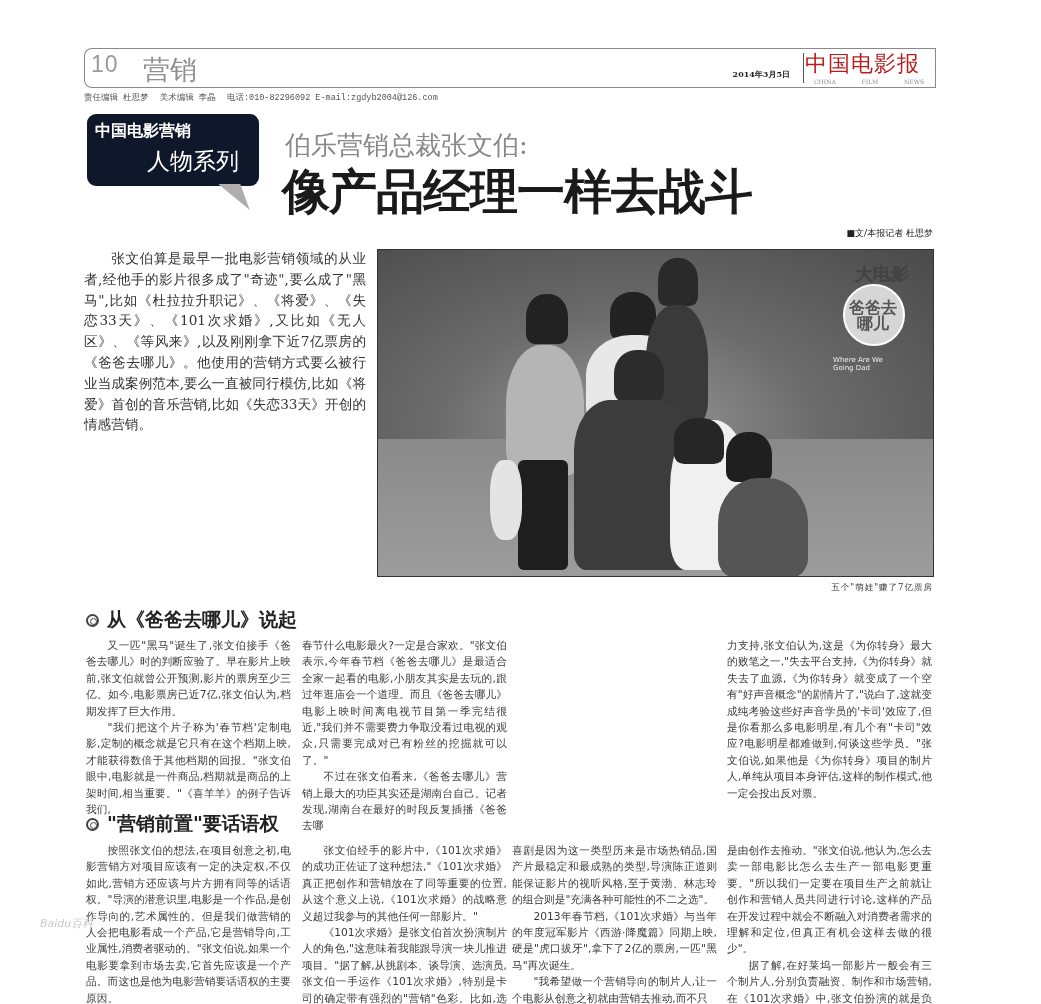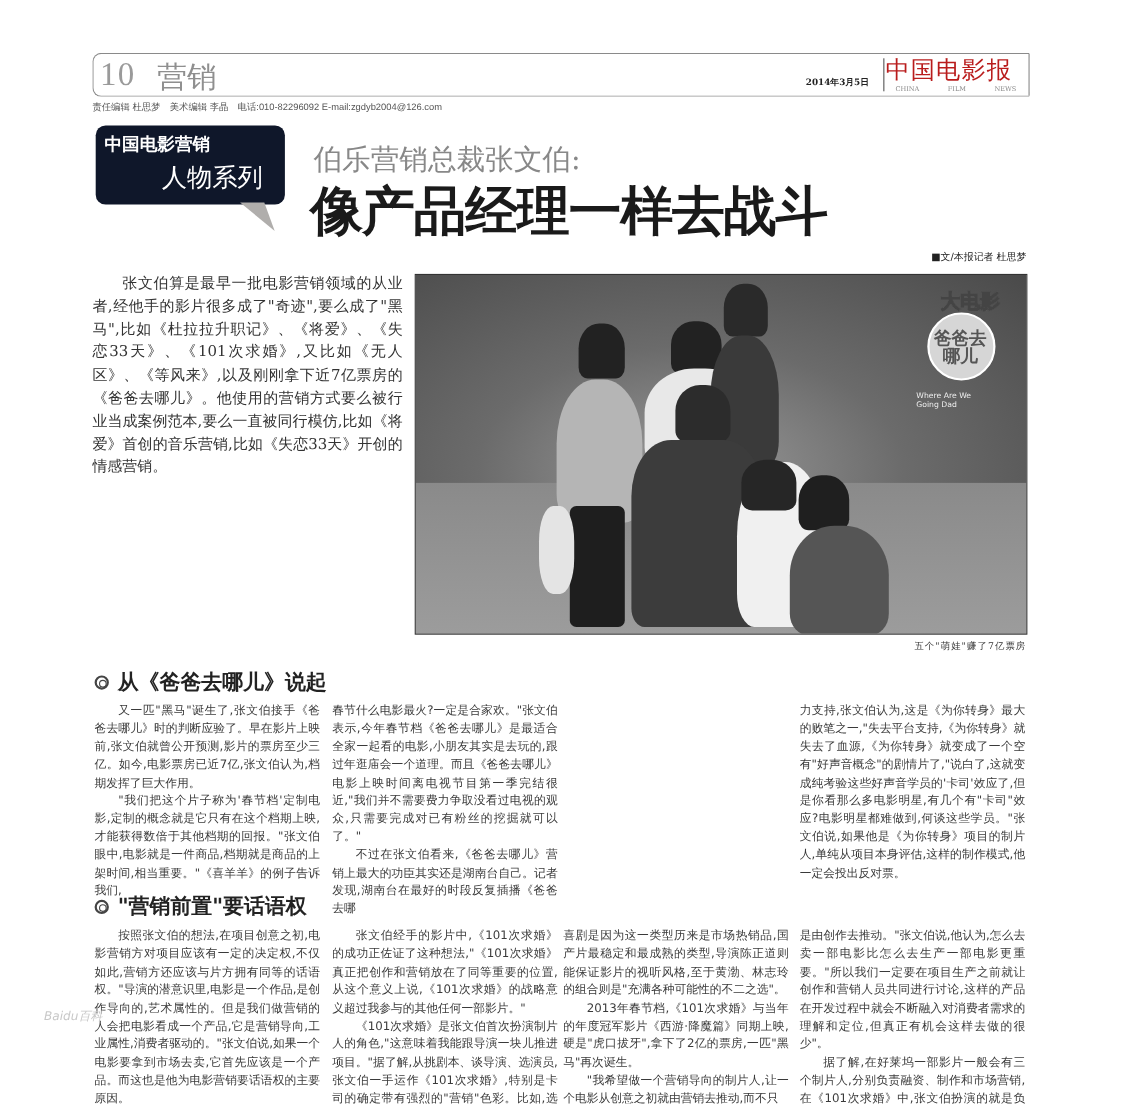--- a/index.html
+++ b/index.html
@@ -5,28 +5,28 @@
   * { box-sizing: border-box; margin: 0; padding: 0; }
   html, body { width: 1041px; height: 1004px; background: #ffffff; overflow: hidden; }
   body { position: relative; font-family: "DejaVu Sans", sans-serif; color: #2a2a2a; }
 
   .masthead {
     position: absolute; left: 84px; top: 48px; width: 852px; height: 40px;
     border: 1.5px solid #8a8a8a; border-radius: 8px 0 0 8px;
     border-right: none;
   }
   .masthead::after { content: ""; position: absolute; right: 0; top: 0; width: 1.5px; height: 100%; background: #8a8a8a; }
-  .page-no { position: absolute; left: 6px; top: 2px; font-size: 30px; color: #9a9a9a; font-family: Liberation Serif, serif; letter-spacing: 1px; }
+  .page-no { position: absolute; left: 6px; top: 2px; font-size: 23px; color: #9a9a9a; font-family: Liberation Sans, sans-serif; letter-spacing: 1px; }
   .section-name { position: absolute; left: 58px; top: 3px; font-size: 27px; color: #8f8f8f; font-family: "DejaVu Sans", sans-serif; }
   .issue-date { position: absolute; right: 146px; top: 20px; font-size: 8px; font-weight: bold; color: #222; font-family: "DejaVu Serif", serif; }
   .mast-divider { position: absolute; right: 132px; top: 4px; width: 1px; height: 30px; background: #555; }
   .paper-name { position: absolute; right: 16px; top: 0px; font-size: 22px; color: #b91c1c; font-family: "DejaVu Serif", serif; letter-spacing: 1px; }
   .paper-en { position: absolute; right: 12px; top: 29px; width: 110px; display: flex; justify-content: space-between; font-size: 6px; color: #8a8a8a; font-family: "DejaVu Serif", serif; }
 
-  .credits { position: absolute; left: 84px; top: 92px; font-size: 8.5px; color: #555; white-space: nowrap; font-family: Liberation Sans, sans-serif; }
+  .credits { position: absolute; left: 84px; top: 92px; font-size: 8.5px; color: #555; white-space: nowrap; font-family: Liberation Mono, monospace; }
   .credits span { margin-right: 6px; }
 
   .series-bubble {
     position: absolute; left: 87px; top: 114px; width: 172px; height: 72px;
     background: #0f172a; border-radius: 9px;
   }
   .series-bubble::after {
     content: ""; position: absolute; right: 14px; bottom: -24px;
     width: 0; height: 0; border-left: 22px solid transparent; border-right: 0 solid transparent;
     border-top: 26px solid #b0aeac; transform: skewX(20deg);

